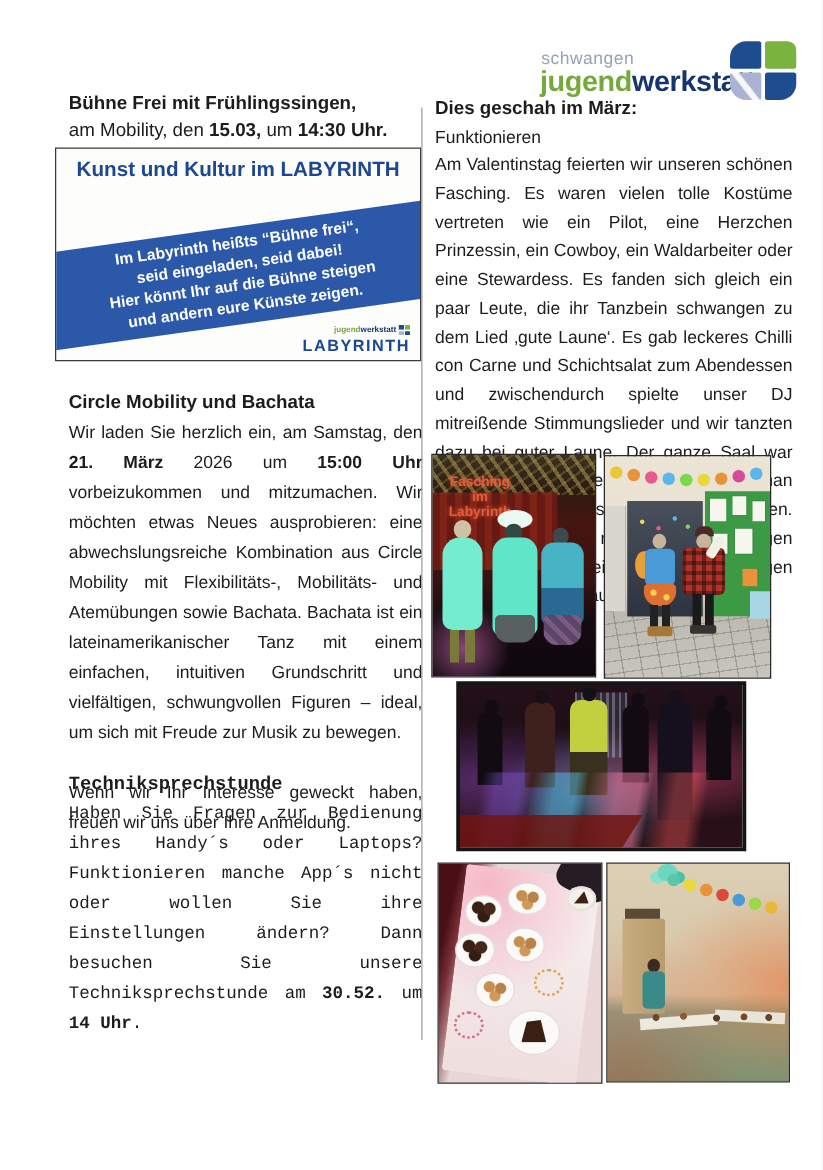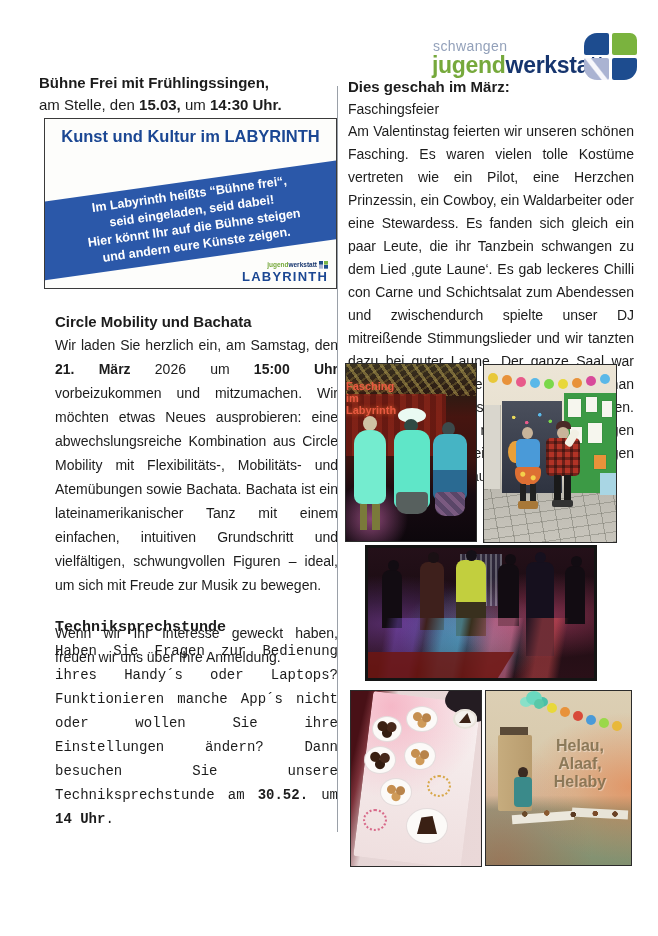--- a/index.html
+++ b/index.html
@@ -19,21 +19,21 @@
   .sq-bl{left:0;top:25px;border-radius:2px 2px 2px 13px;
          background:linear-gradient(52deg,#aab3d2 40%,#f7f7fb 44% 55%,#aab3d2 59%);}
   .sq-br{left:28px;top:25px;background:#1d4c8f;border-radius:2px 2px 13px 2px;}
 
   
   .h-bold{font-size:15px;font-weight:bold;line-height:22px;margin:0;}
   .line2{font-size:15px;line-height:22px;}
   .body-just{font-size:14px;line-height:24px;text-align:justify;margin:0;}
   .body-just-r{font-size:14px;line-height:23px;text-align:justify;margin:0;}
 
-  #ev1{left:39px;top:72px;width:283px;}
+  #ev1{left:55px;top:72px;width:283px;}
   #circle-sec{left:55px;top:311px;width:283px;}
   #technik-sec{left:55px;top:617px;width:283px;font-family:Liberation Mono, monospace;}
   #right-col{left:348px;top:76px;width:286px;}
   .p2-gap{margin-top:24px;}
   .rc-sub{font-size:14px;line-height:22px;}
 
   
   #flyer{left:44px;top:118px;width:293px;height:171px;border:1.5px solid #3a3a3a;
          background:#fdfdfb;overflow:hidden;box-sizing:border-box;}
   .flyer-title{margin-top:8px;text-align:center;font-size:16.5px;font-weight:bold;color:#1b4793;}
@@ -58,21 +58,21 @@
   .photo{position:absolute;overflow:hidden;border:1px solid #2b2b2b;background:#111;}
 
   
   #ph1{left:345px;top:363px;width:130px;height:177px;
     background:linear-gradient(180deg,#3a3220 0%,#2c1b13 16%,#461510 30%,#391310 55%,#170b12 74%,#0d070c 100%);}
   .ph1-confetti{left:0;top:0;width:130px;height:32px;opacity:.8;
     background:repeating-linear-gradient(55deg,rgba(214,192,96,.5) 0 3px,transparent 3px 9px),
                repeating-linear-gradient(-35deg,rgba(170,150,70,.35) 0 2px,transparent 2px 7px);}
   .ph1-curtain{left:0;top:30px;width:100px;height:62px;opacity:.85;
     background:repeating-linear-gradient(90deg,#6e1a12 0 6px,#8a2418 6px 12px);}
-  .ph1-text{left:0px;top:16px;width:76px;text-align:left;color:#e85940;font-weight:bold;
+  .ph1-text{left:0px;top:16px;width:76px;text-align:center;color:#e85940;font-weight:bold;
     font-size:11px;line-height:12px;text-shadow:0 0 4px rgba(240,110,50,.8);}
   .ph1-glow{left:-20px;top:120px;width:90px;height:70px;border-radius:50%;
     background:radial-gradient(circle,rgba(235,120,200,.55),transparent 65%);}
   .fig{position:absolute;}
   .f1-body{left:8px;top:66px;width:32px;height:74px;background:#74eccf;border-radius:14px 14px 8px 8px;}
   .f1-head{left:17px;top:52px;width:14px;height:15px;background:#cfc2a4;border-radius:50%;}
   .f1-legs{left:14px;top:140px;width:20px;height:26px;
     background:linear-gradient(90deg,#7a7a3a 35%,transparent 35% 60%,#7a7a3a 60%);}
   .f2-hat{left:52px;top:44px;width:28px;height:15px;background:#eafaf2;border-radius:50%;}
   .f2-head{left:58px;top:55px;width:14px;height:13px;background:#2f4a44;border-radius:50%;}
@@ -221,21 +221,21 @@
   <div class="logo-main"><span class="logo-green">jugend</span><span class="logo-navy">werkstatt</span></div>
   <div class="logo-grid">
     <div class="sq sq-tl"></div>
     <div class="sq sq-tr"></div>
     <div class="sq sq-bl"></div>
     <div class="sq sq-br"></div>
   </div>
 
   <div class="abs" id="ev1">
     <div class="h-bold">Bühne Frei mit Frühlingssingen,</div>
-    <div class="line2"><span>am Stelle, den </span><b>15.03,</b><span> um </span><b>14:30 Uhr.</b></div>
+    <div class="line2"><span>am Mobility, den </span><b>15.03,</b><span> um </span><b>14:30 Uhr.</b></div>
   </div>
 
   <div class="abs" id="flyer">
     <div class="flyer-title">Kunst und Kultur im LABYRINTH</div>
     <div class="banner">
       <div class="banner-text">
         <div>Im Labyrinth heißts “Bühne frei“,</div>
         <div>seid eingeladen, seid dabei!</div>
         <div>Hier könnt Ihr auf die Bühne steigen</div>
         <div>und andern eure Künste zeigen.</div>
@@ -255,21 +255,21 @@
 
   <div class="abs" id="technik-sec">
     <div class="h-bold">Techniksprechstunde</div>
     <p class="body-just"><span>Haben Sie Fragen zur Bedienung ihres Handy´s oder Laptops? Funktionieren manche App´s nicht oder wollen Sie ihre Einstellungen ändern? Dann besuchen Sie unsere Techniksprechstunde am </span><b>30.52.</b><span> um </span><b>14 Uhr</b><span>.</span></p>
   </div>
 
   <div class="abs divider"></div>
 
   <div class="abs" id="right-col">
     <div class="h-bold">Dies geschah im März:</div>
-    <div class="rc-sub">Faschingsfeier</div>
+    <div class="rc-sub">Funktionieren</div>
     <p class="body-just-r">Am Valentinstag feierten wir unseren schönen Fasching. Es waren vielen tolle Kostüme vertreten wie ein Pilot, eine Herzchen Prinzessin, ein Cowboy, ein Waldarbeiter oder eine Stewardess. Es fanden sich gleich ein paar Leute, die ihr Tanzbein schwangen zu dem Lied ‚gute Laune‘. Es gab leckeres Chilli con Carne und Schichtsalat zum Abendessen und zwischendurch spielte unser DJ mitreißende Stimmungslieder und wir tanzten dazu bei guter Laune. Der ganze Saal war schön mit Girlanden dekoriert und man konnte Bonbons naschen und Salzstangen. Hier an dieser Stelle möchte ich danke sagen an die gute Vorbereitung und den fleißigen Helfern. (Autorin: Frau Fischer)</p>
   </div>
 
   <div class="photo" id="ph1">
     <div class="abs ph1-confetti"></div>
     <div class="abs ph1-curtain"></div>
     <div class="abs ph1-text">
       <div>Fasching</div>
       <div>im</div>
       <div>Labyrinth</div>
@@ -339,25 +339,20 @@
     <div class="ring r2"></div>
     <div class="plate p4f">
       <div class="p4f-cake"></div>
     </div>
     <div class="abs ph4-arm"></div>
     <div class="abs ph4-armplate"></div>
     <div class="abs ph4-armcake"></div>
   </div>
 
   <div class="photo" id="ph5">
-    <div class="abs ph5-text">
-      <div>Helau,</div>
-      <div>Alaaf,</div>
-      <div>Helaby</div>
-    </div>
     <div class="abs ph5-flower"></div>
     <div class="garland ph5-garland"></div>
     <div class="abs ph5-boxes"></div>
     <div class="abs ph5-cab"></div>
     <div class="abs ph5-head"></div>
     <div class="abs ph5-bodyp"></div>
     <div class="abs ph5-t1"></div>
     <div class="abs ph5-t2"></div>
     <div class="abs ph5-food"></div>
   </div>

